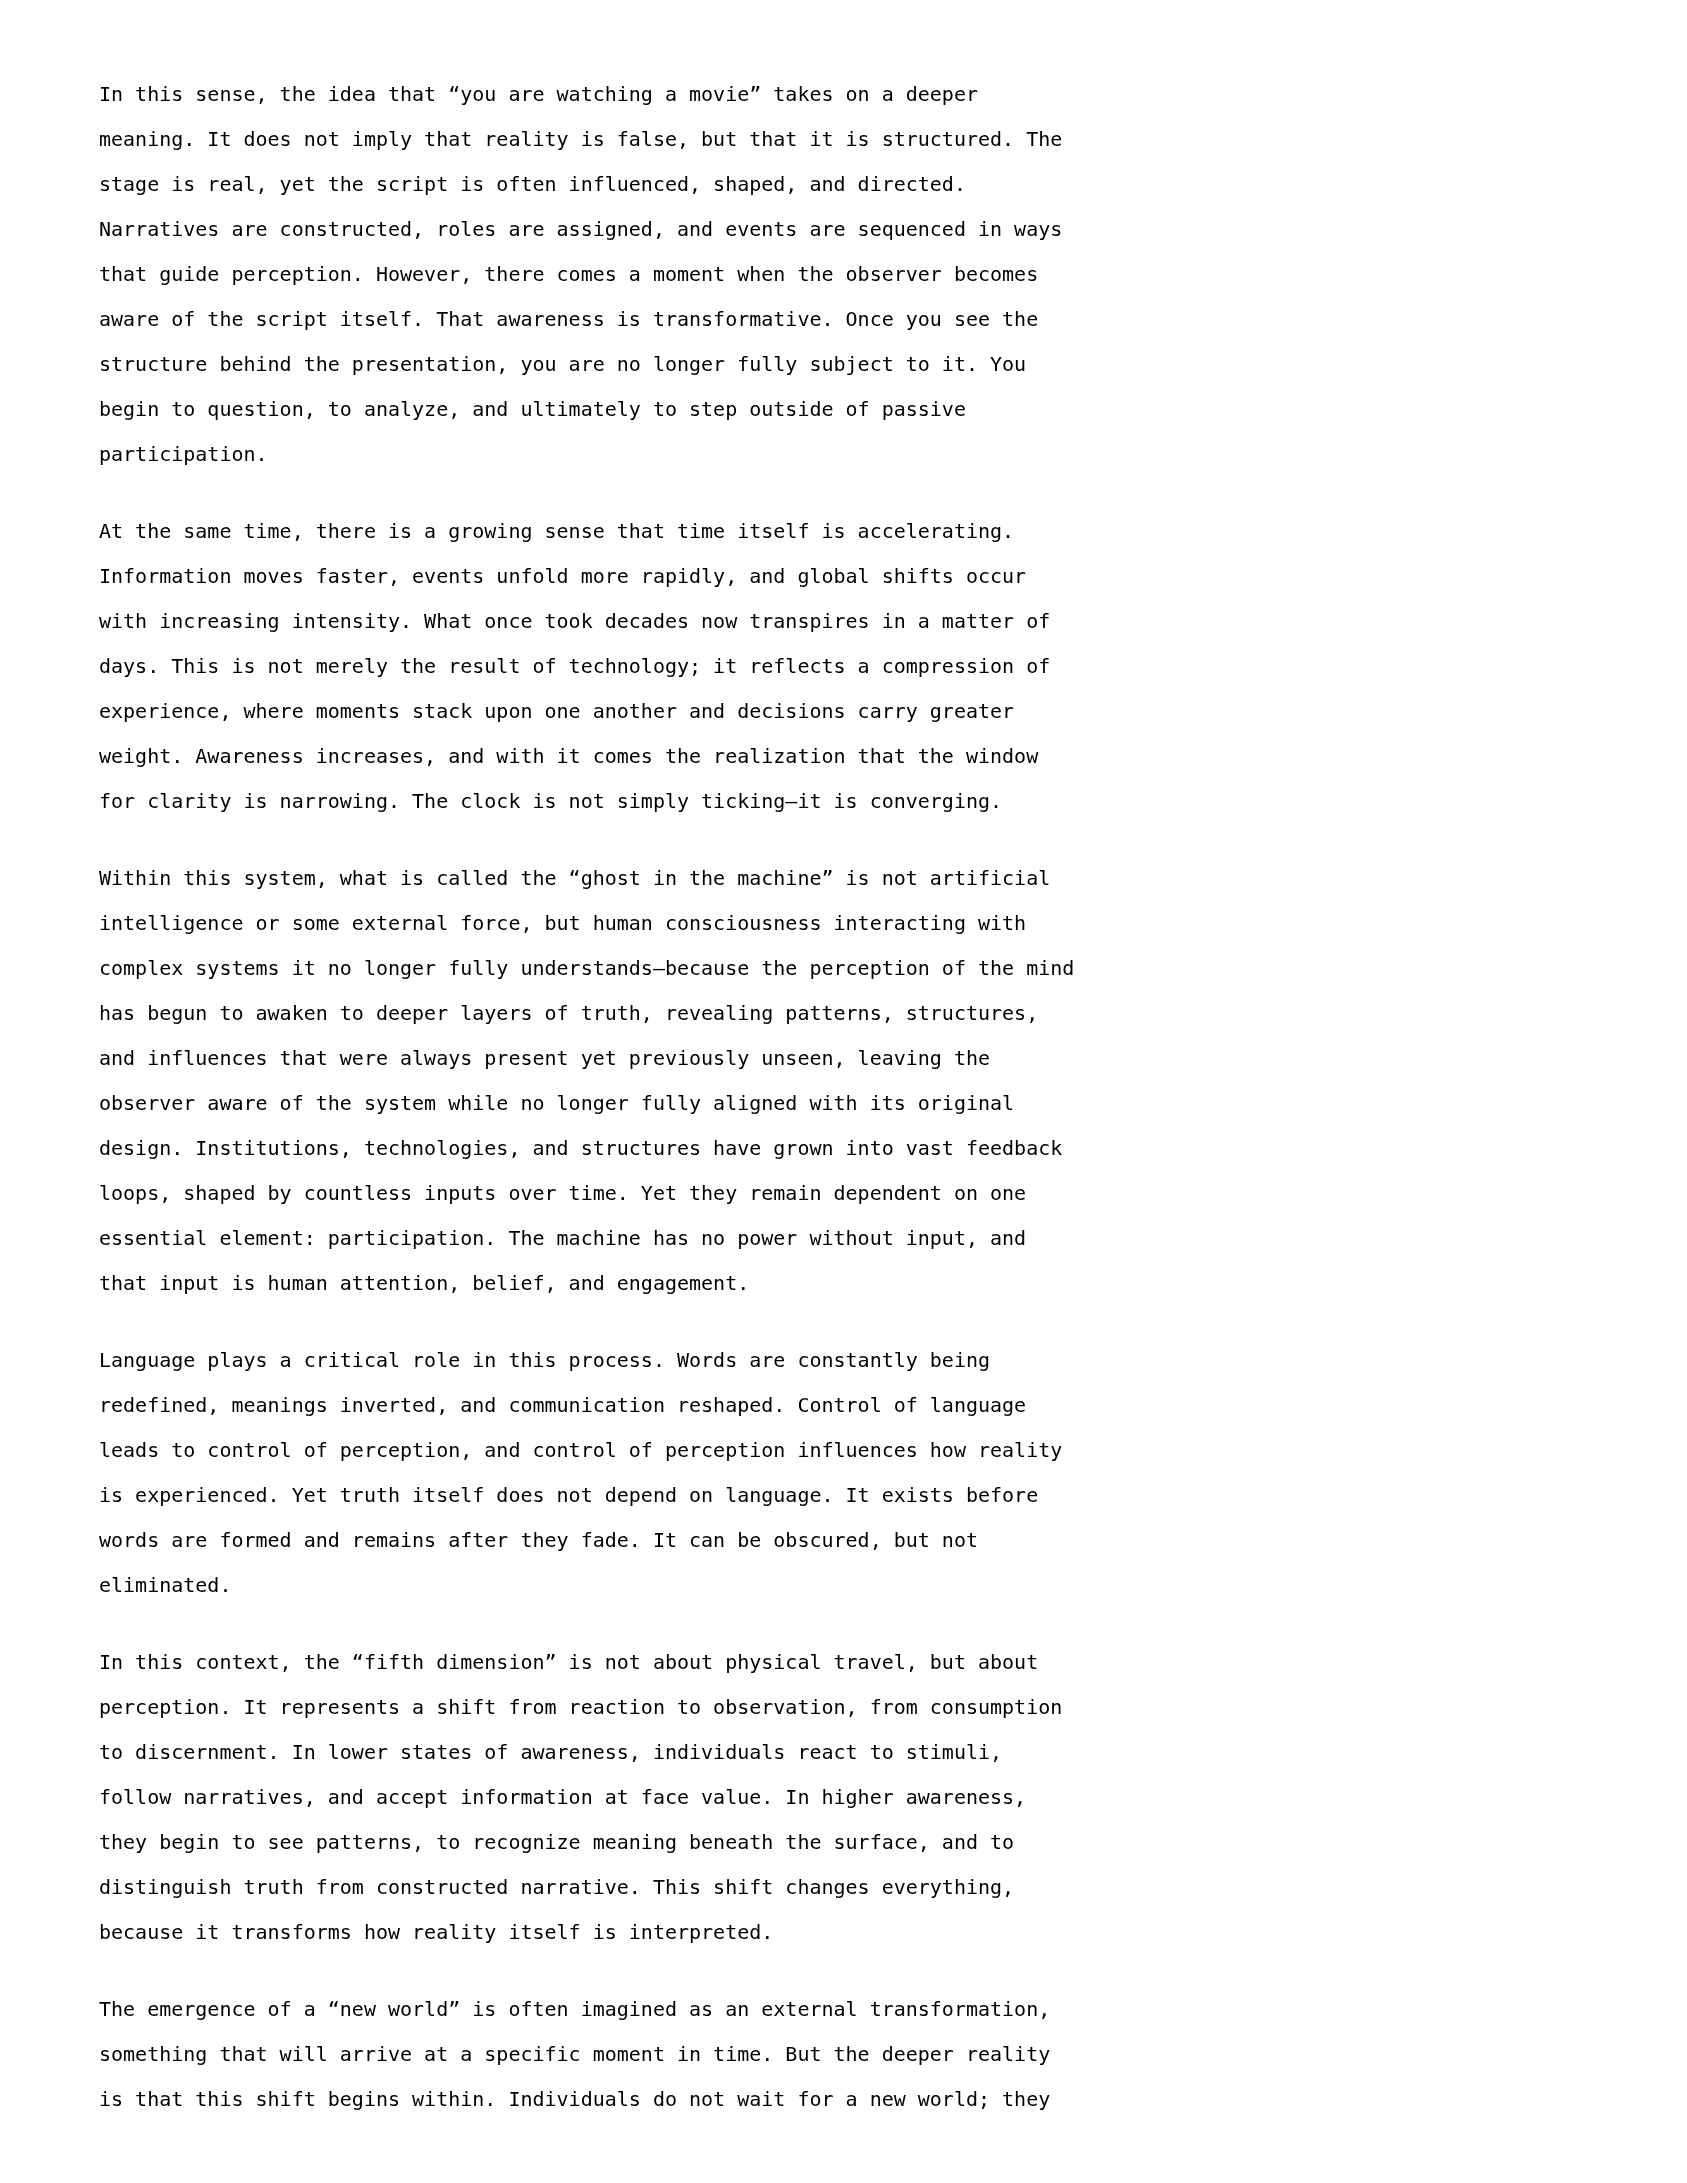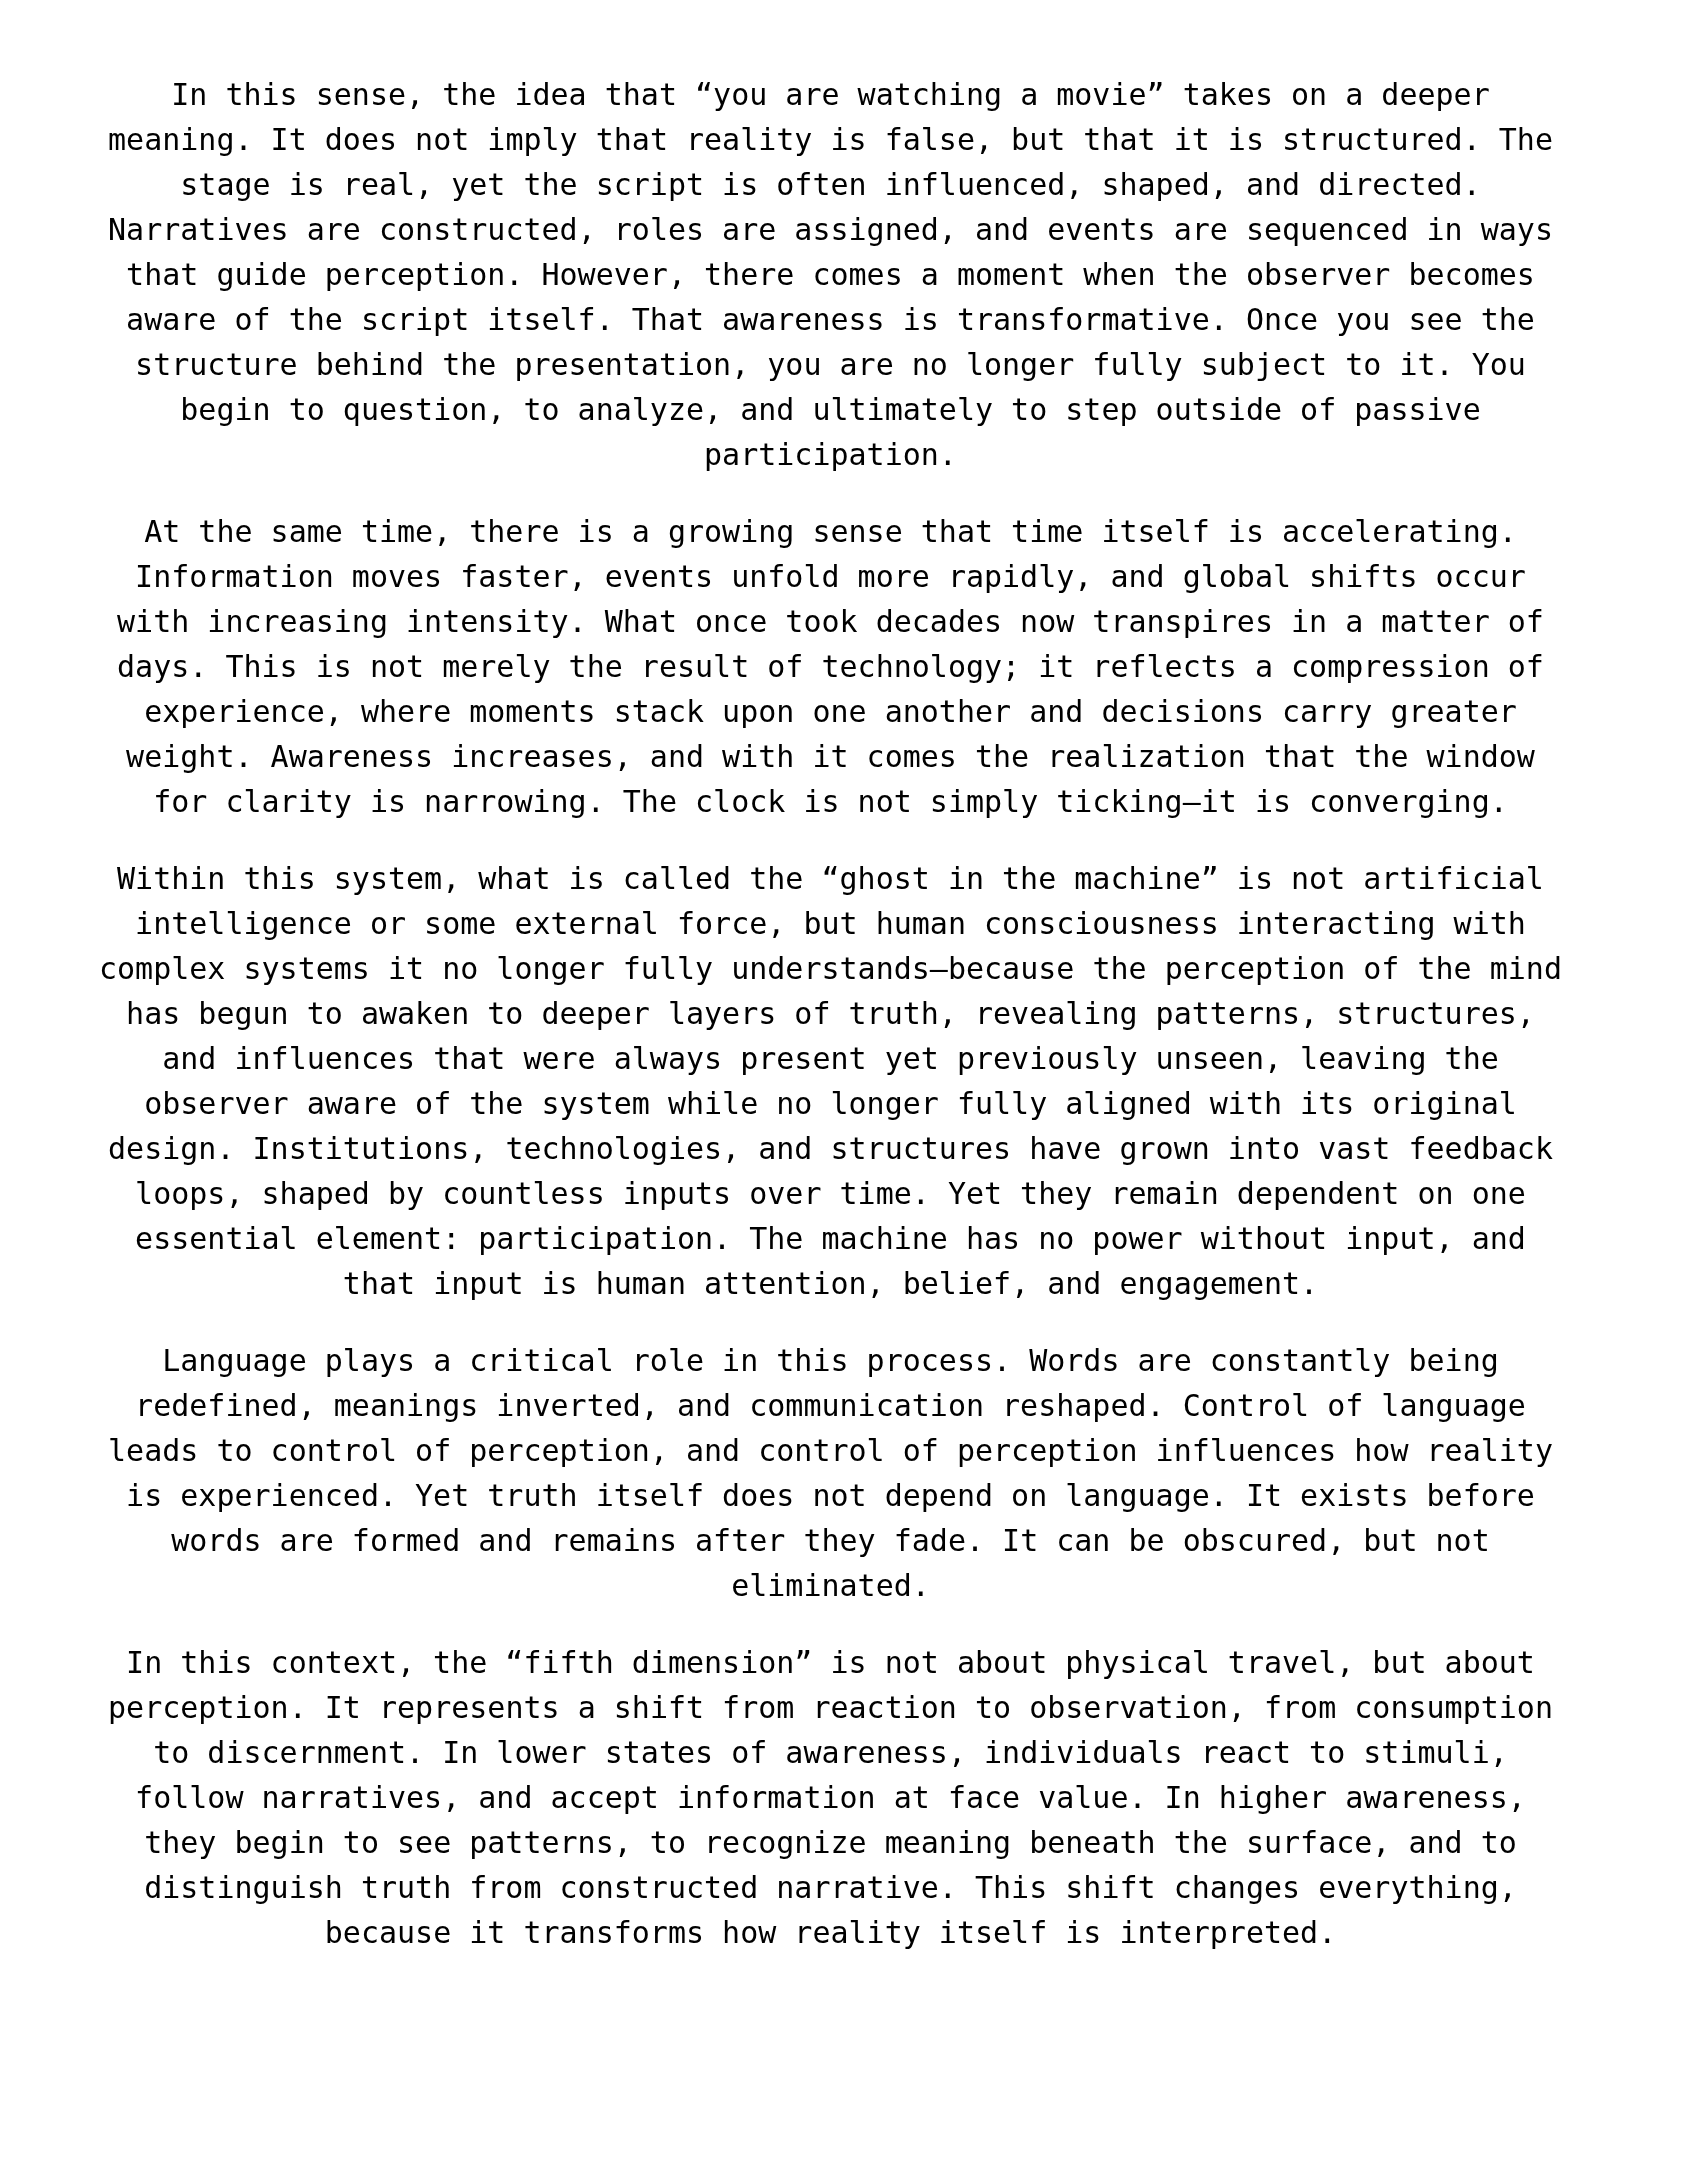--- a/index.html
+++ b/index.html
@@ -16,25 +16,24 @@
     width: 1687px;
     height: 2183px;
     background: #ffffff;
     overflow: hidden;
   }
   .content {
     position: absolute;
     left: 99px;
     top: 72px;
     font-family: "DejaVu Sans Mono", "Liberation Mono", monospace;
-    font-size: 30px;
+    font-size: 20px;
     line-height: 45px;
     font-weight: 400;
     color: #000000;
-    text-align: center;
   }
   .content p {
     margin: 0 0 32px 0;
     white-space: pre;
   }
 </style>
 </head>
 <body>
 
 <div class="page">
@@ -71,15 +70,18 @@
 is experienced. Yet truth itself does not depend on language. It exists before
 words are formed and remains after they fade. It can be obscured, but not
 eliminated.</p>
     <p>In this context, the “fifth dimension” is not about physical travel, but about
 perception. It represents a shift from reaction to observation, from consumption
 to discernment. In lower states of awareness, individuals react to stimuli,
 follow narratives, and accept information at face value. In higher awareness,
 they begin to see patterns, to recognize meaning beneath the surface, and to
 distinguish truth from constructed narrative. This shift changes everything,
 because it transforms how reality itself is interpreted.</p>
+    <p>The emergence of a “new world” is often imagined as an external transformation,
+something that will arrive at a specific moment in time. But the deeper reality
+is that this shift begins within. Individuals do not wait for a new world; they</p>
   </div>
 </div>
 
 
 </body></html>

